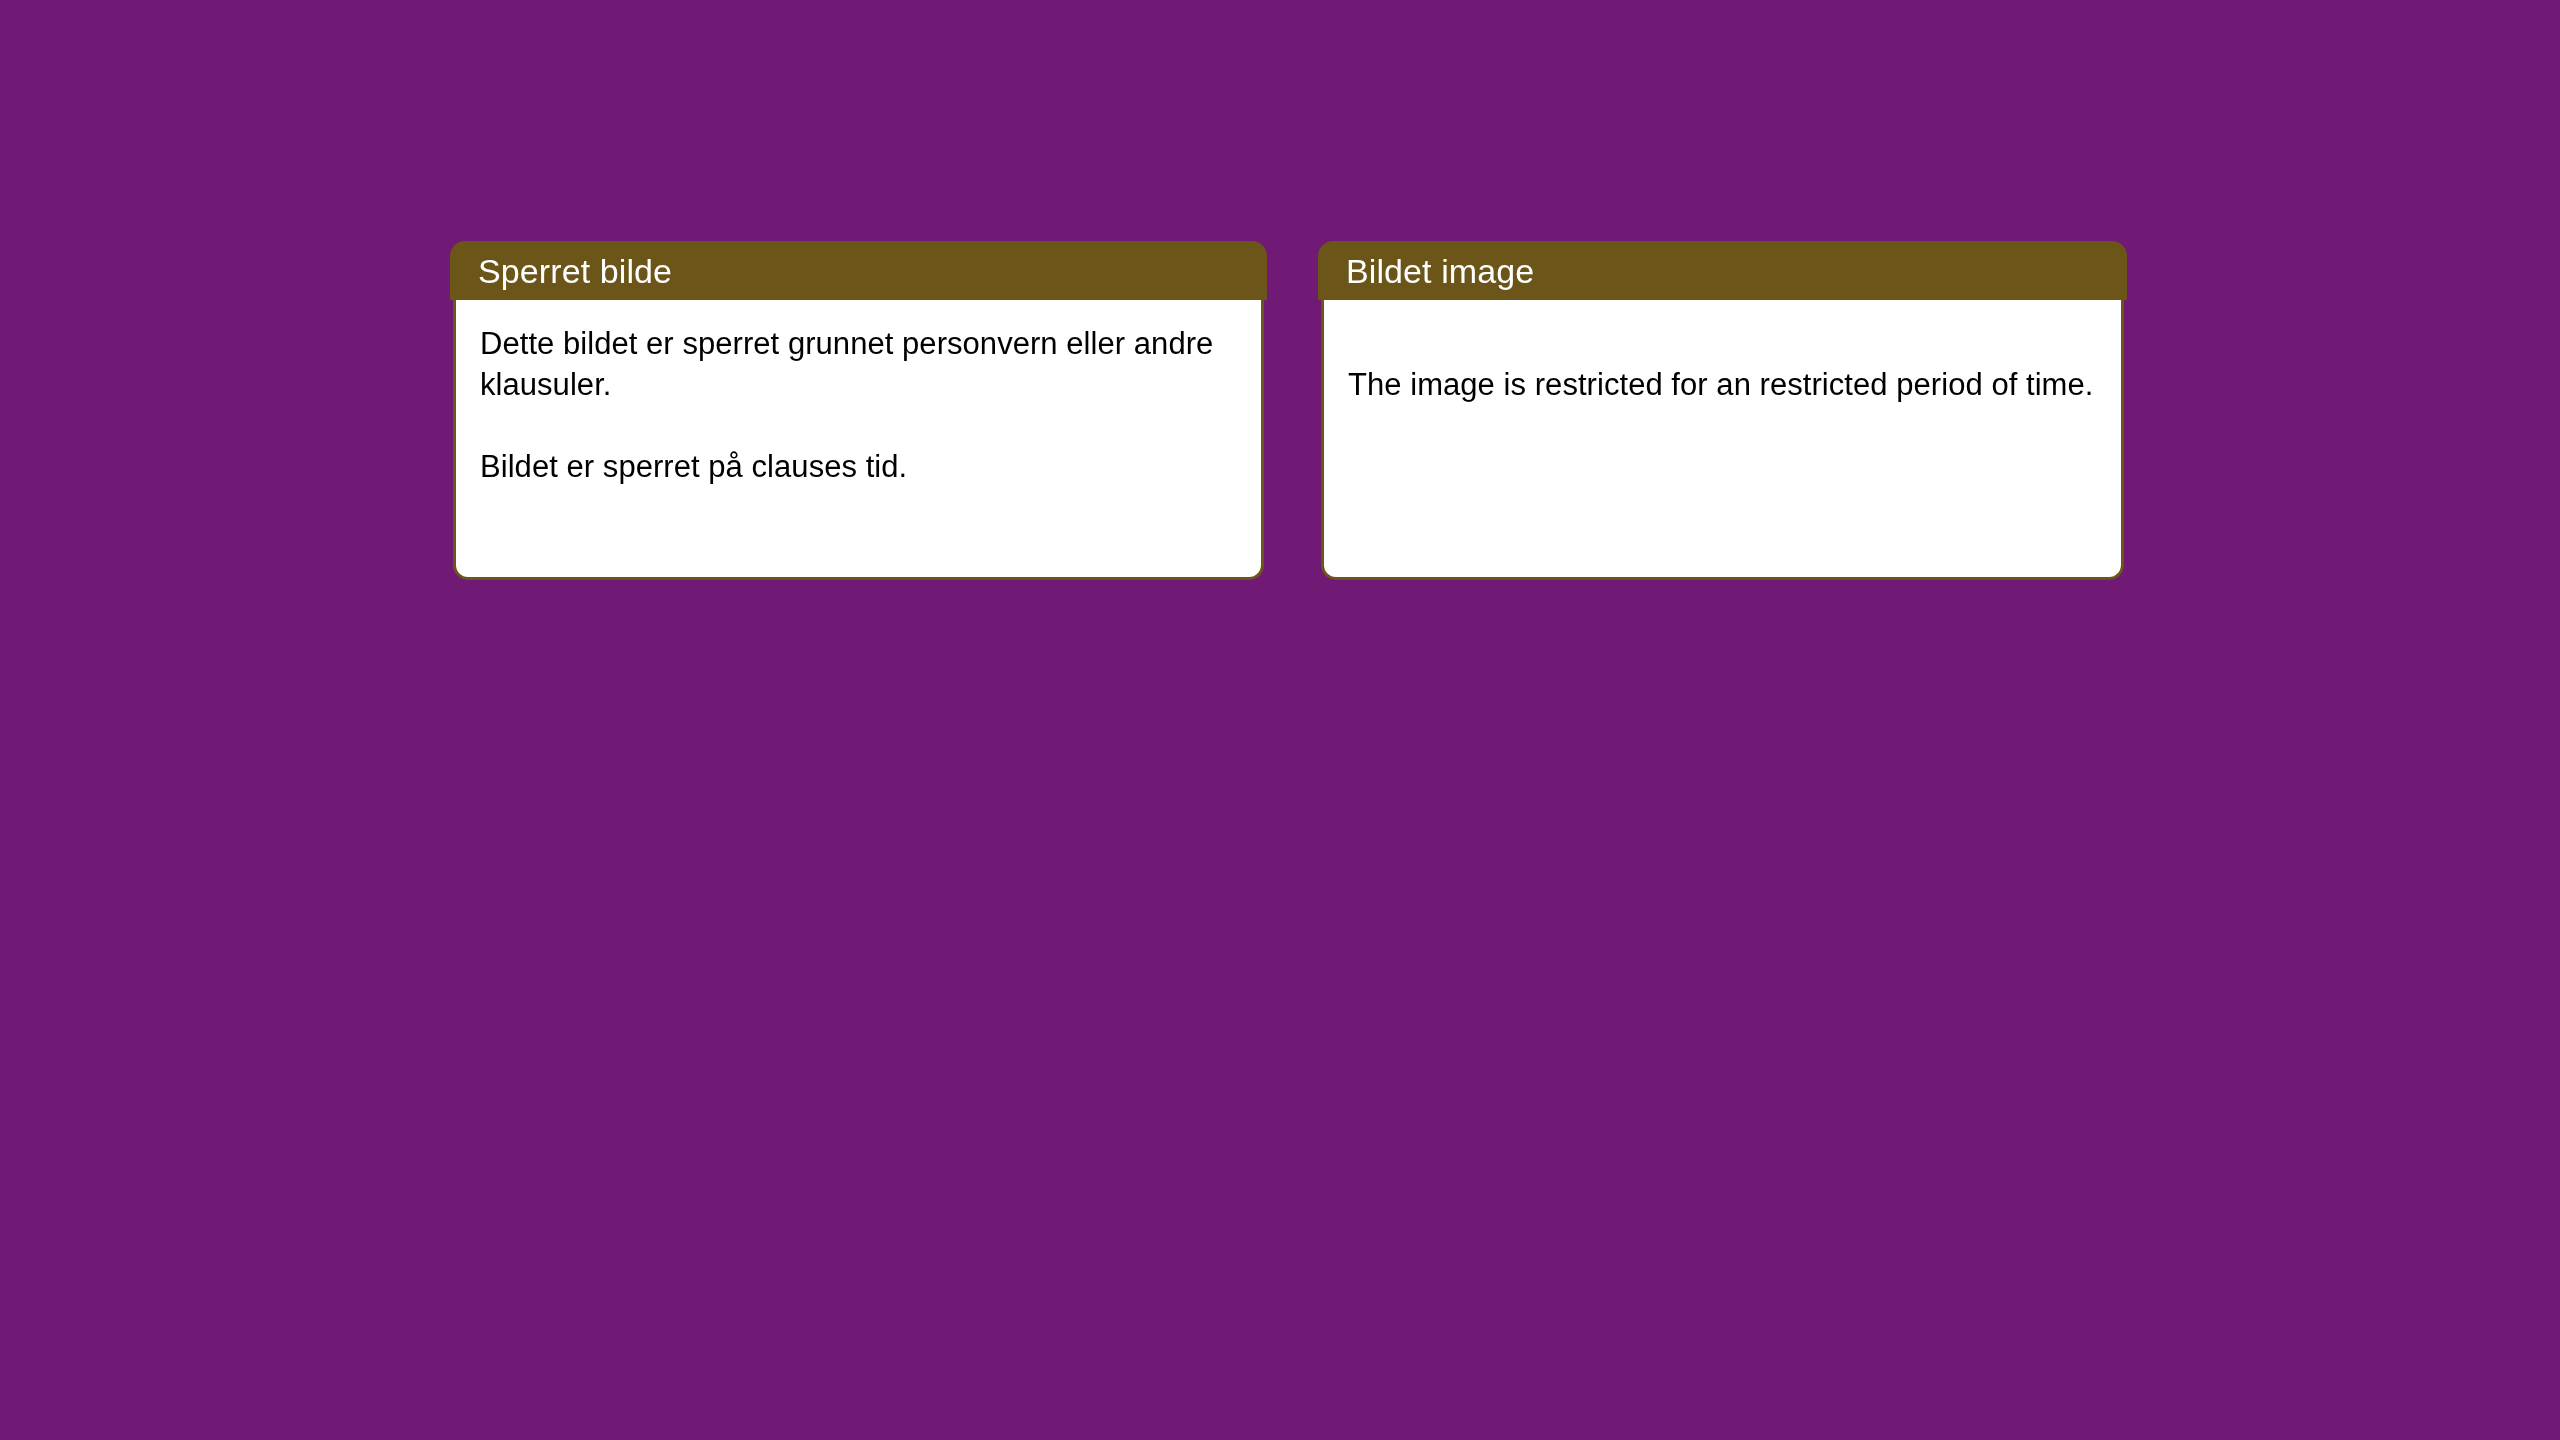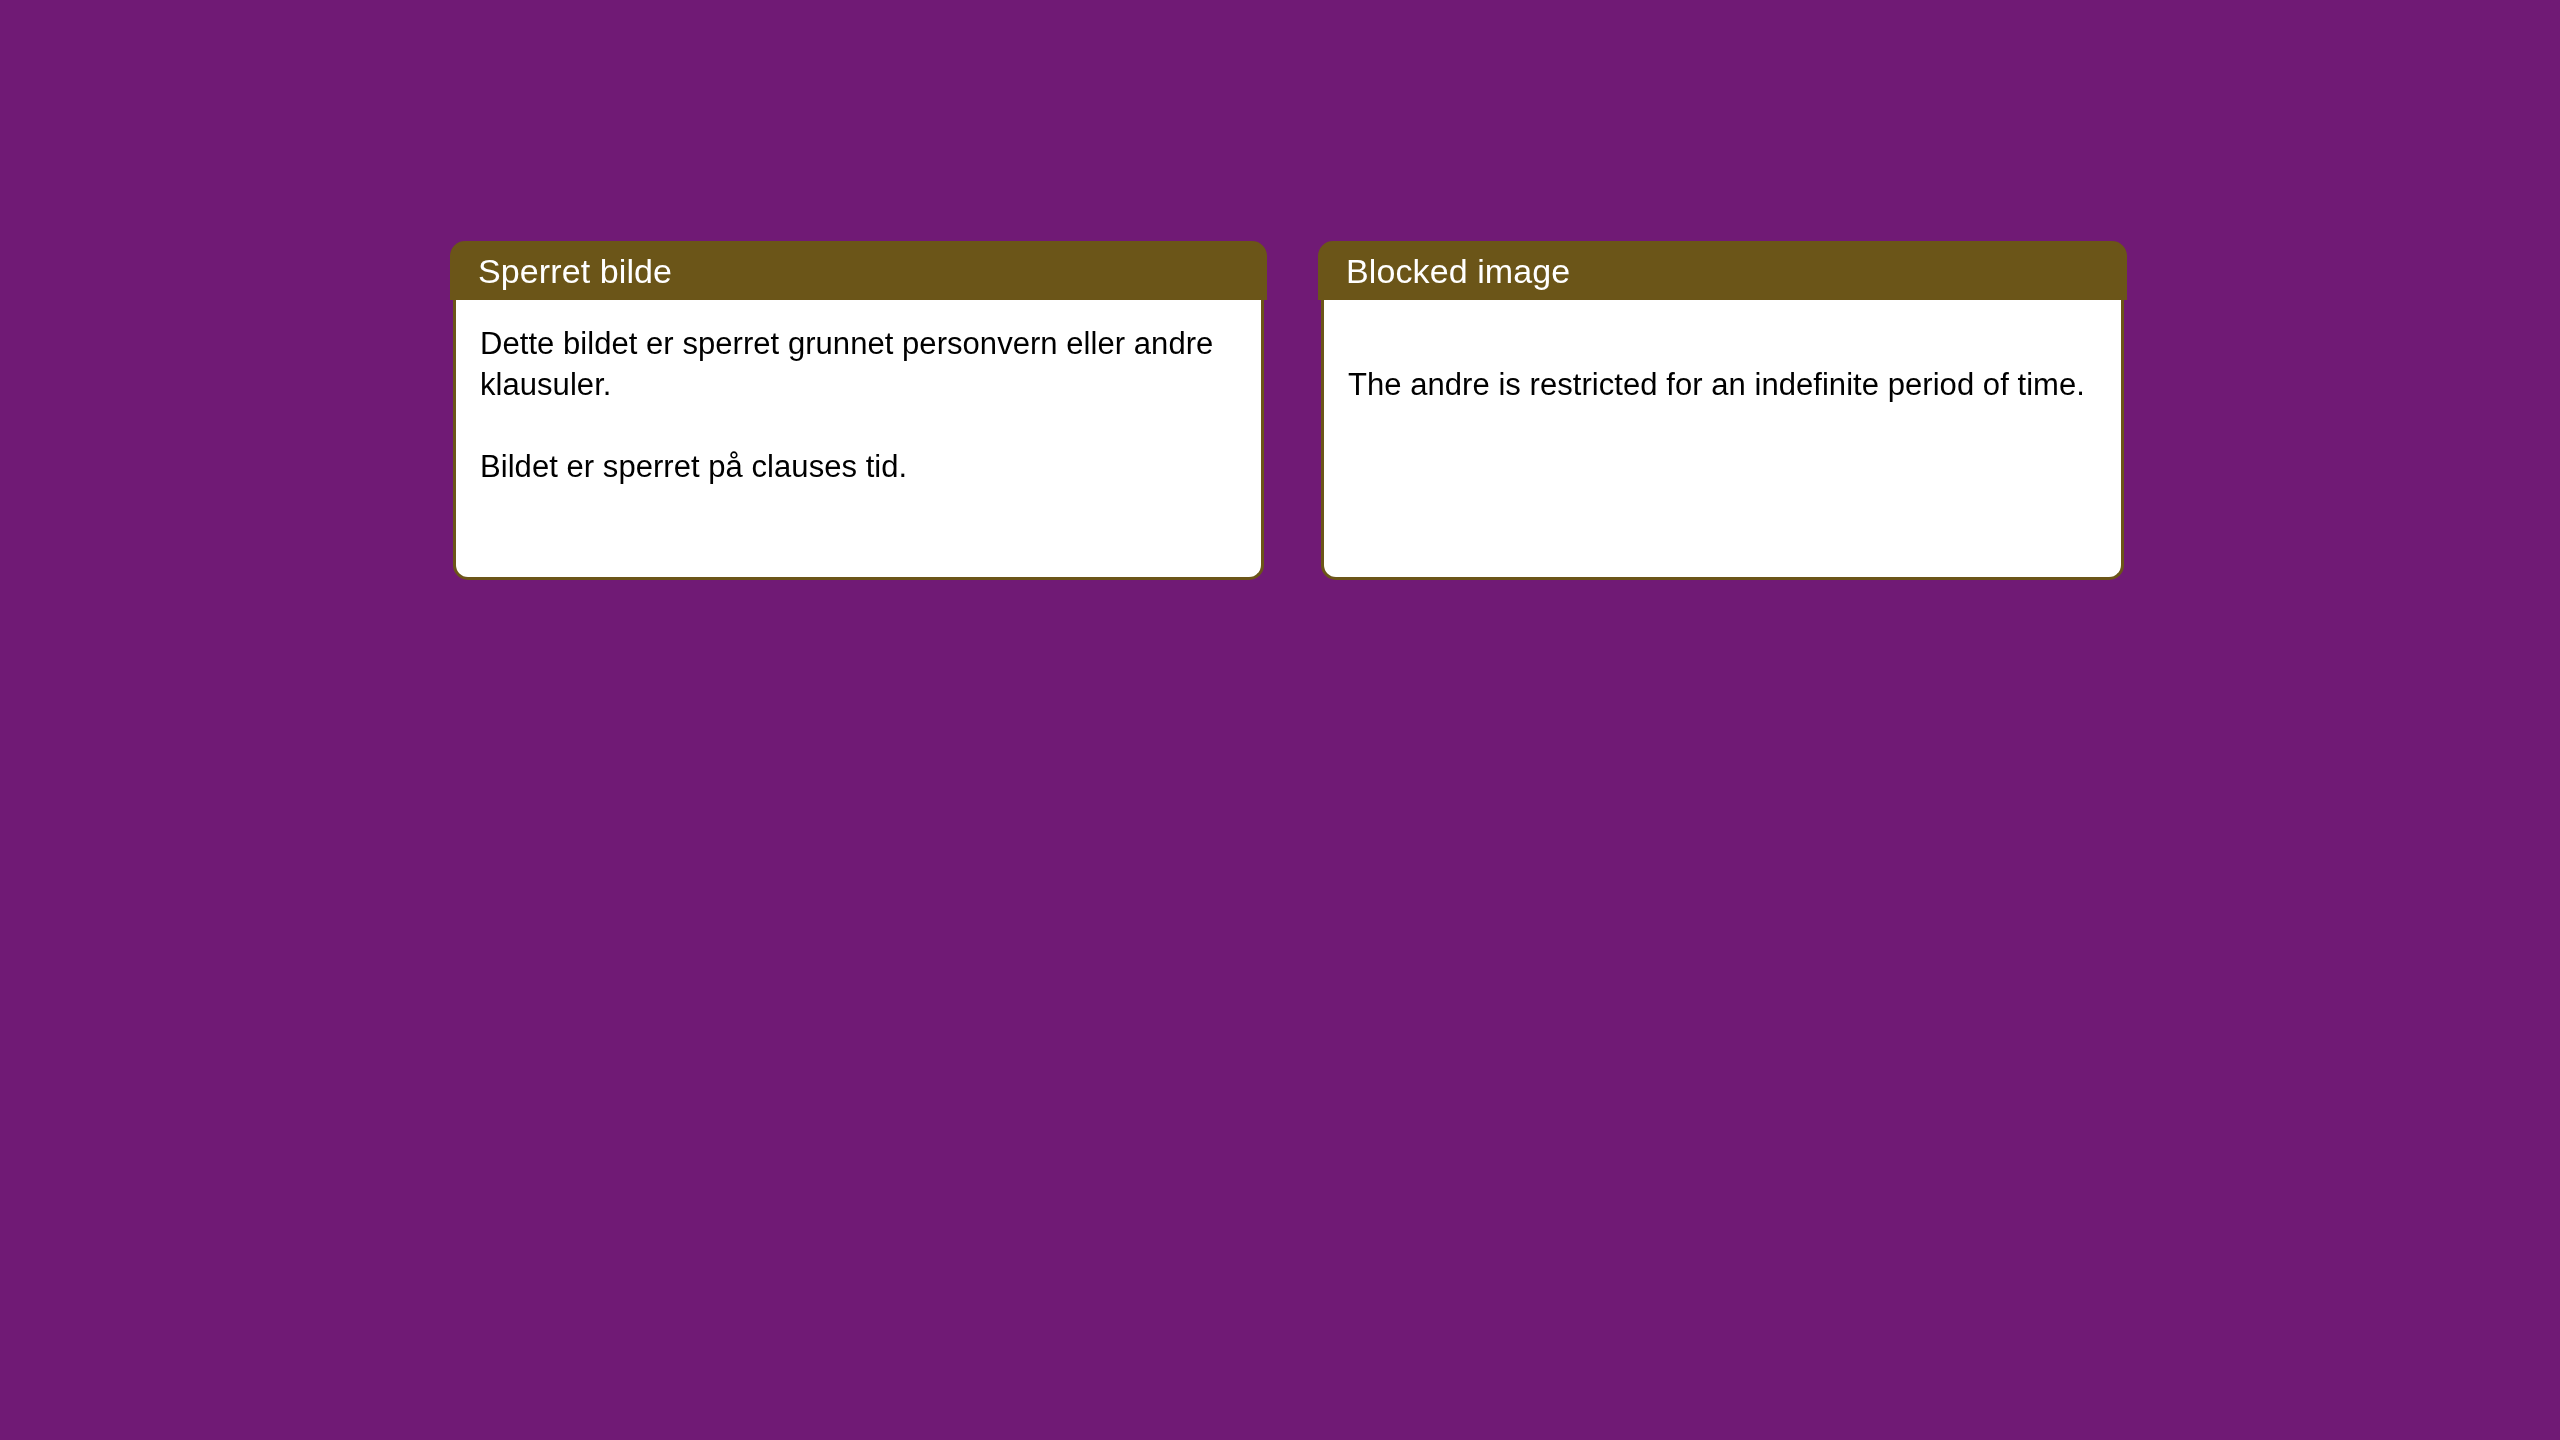--- a/index.html
+++ b/index.html
@@ -113,22 +113,22 @@
     <div class="card-body">
       <p class="card-paragraph">Dette bildet er sperret grunnet personvern eller andre klausuler.</p>
       <div class="paragraph-gap"></div>
       <p class="card-paragraph">Bildet er sperret på clauses tid.</p>
     </div>
   </div>
 
   <div class="card" id="card-blocked-en">
 
     <div class="card-header">
-      <span class="card-title">Blocked image</span>
+      <span class="card-title">Bildet image</span>
     </div>
 
     <div class="card-body">
       <div class="paragraph-gap"></div>
-      <p class="card-paragraph">The andre is restricted for an indefinite period of time.</p>
+      <p class="card-paragraph">The image is restricted for an restricted period of time.</p>
     </div>
   </div>
 
 </div>
 
 </body></html>

